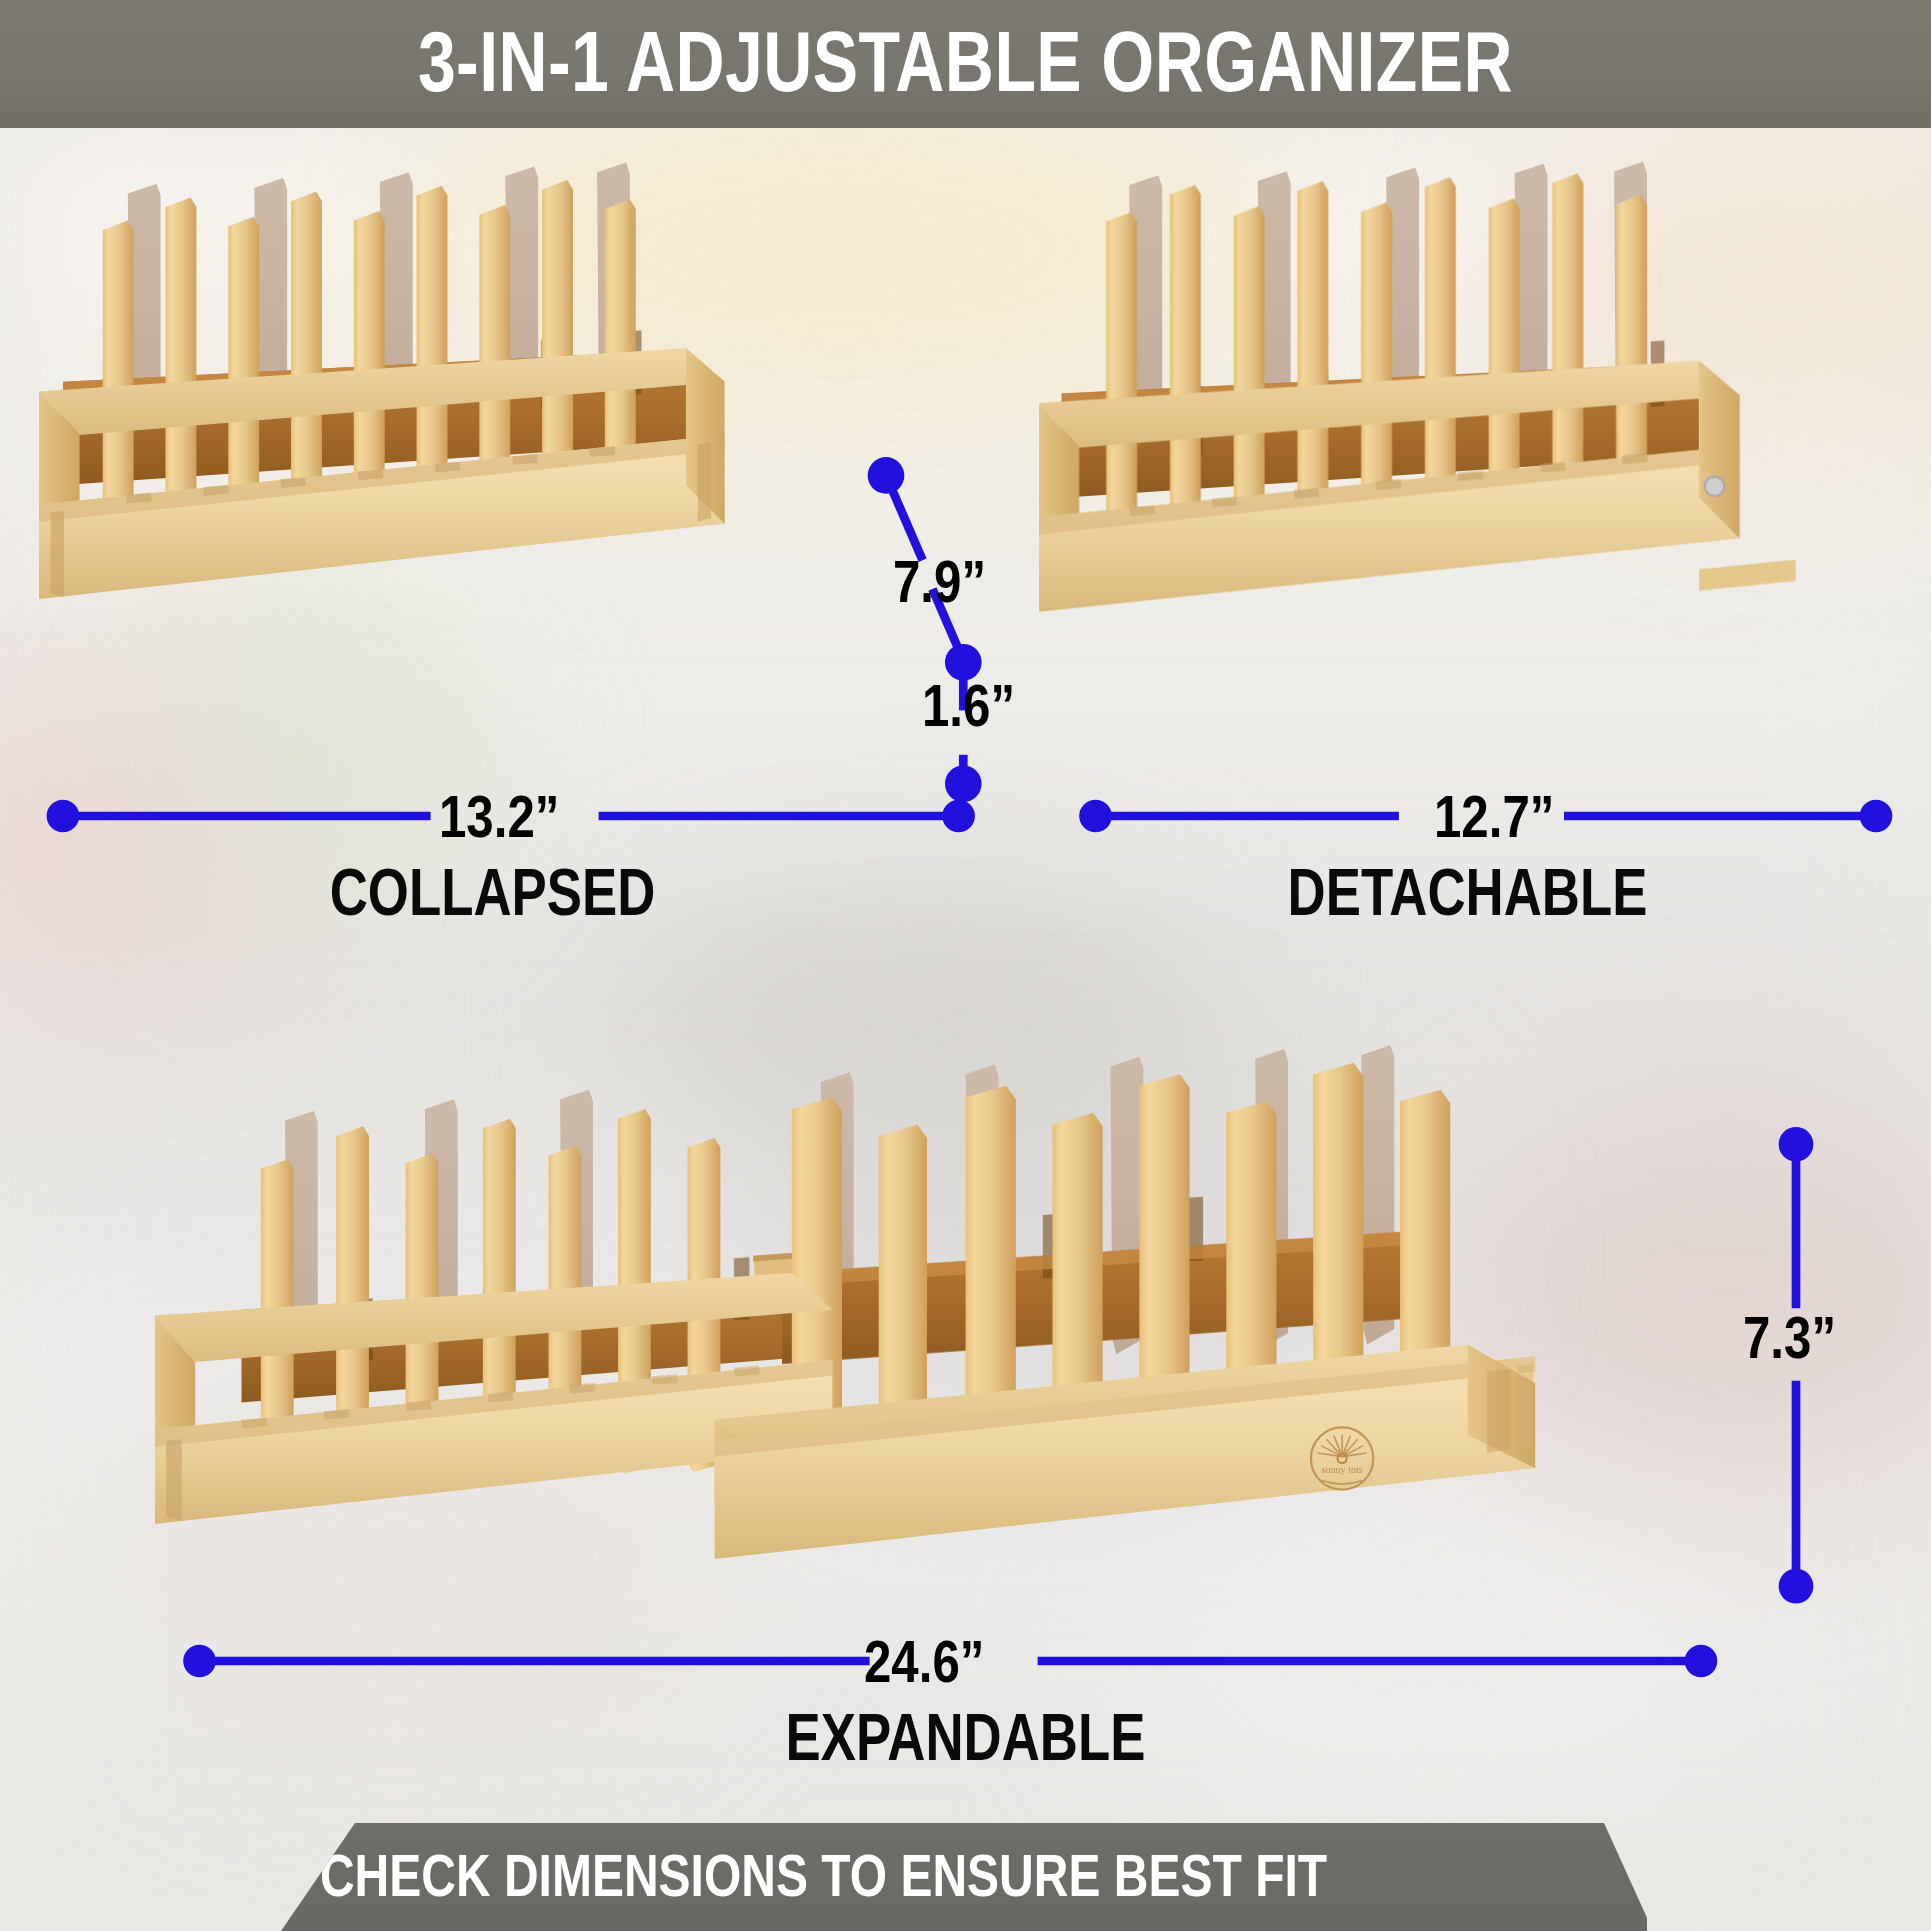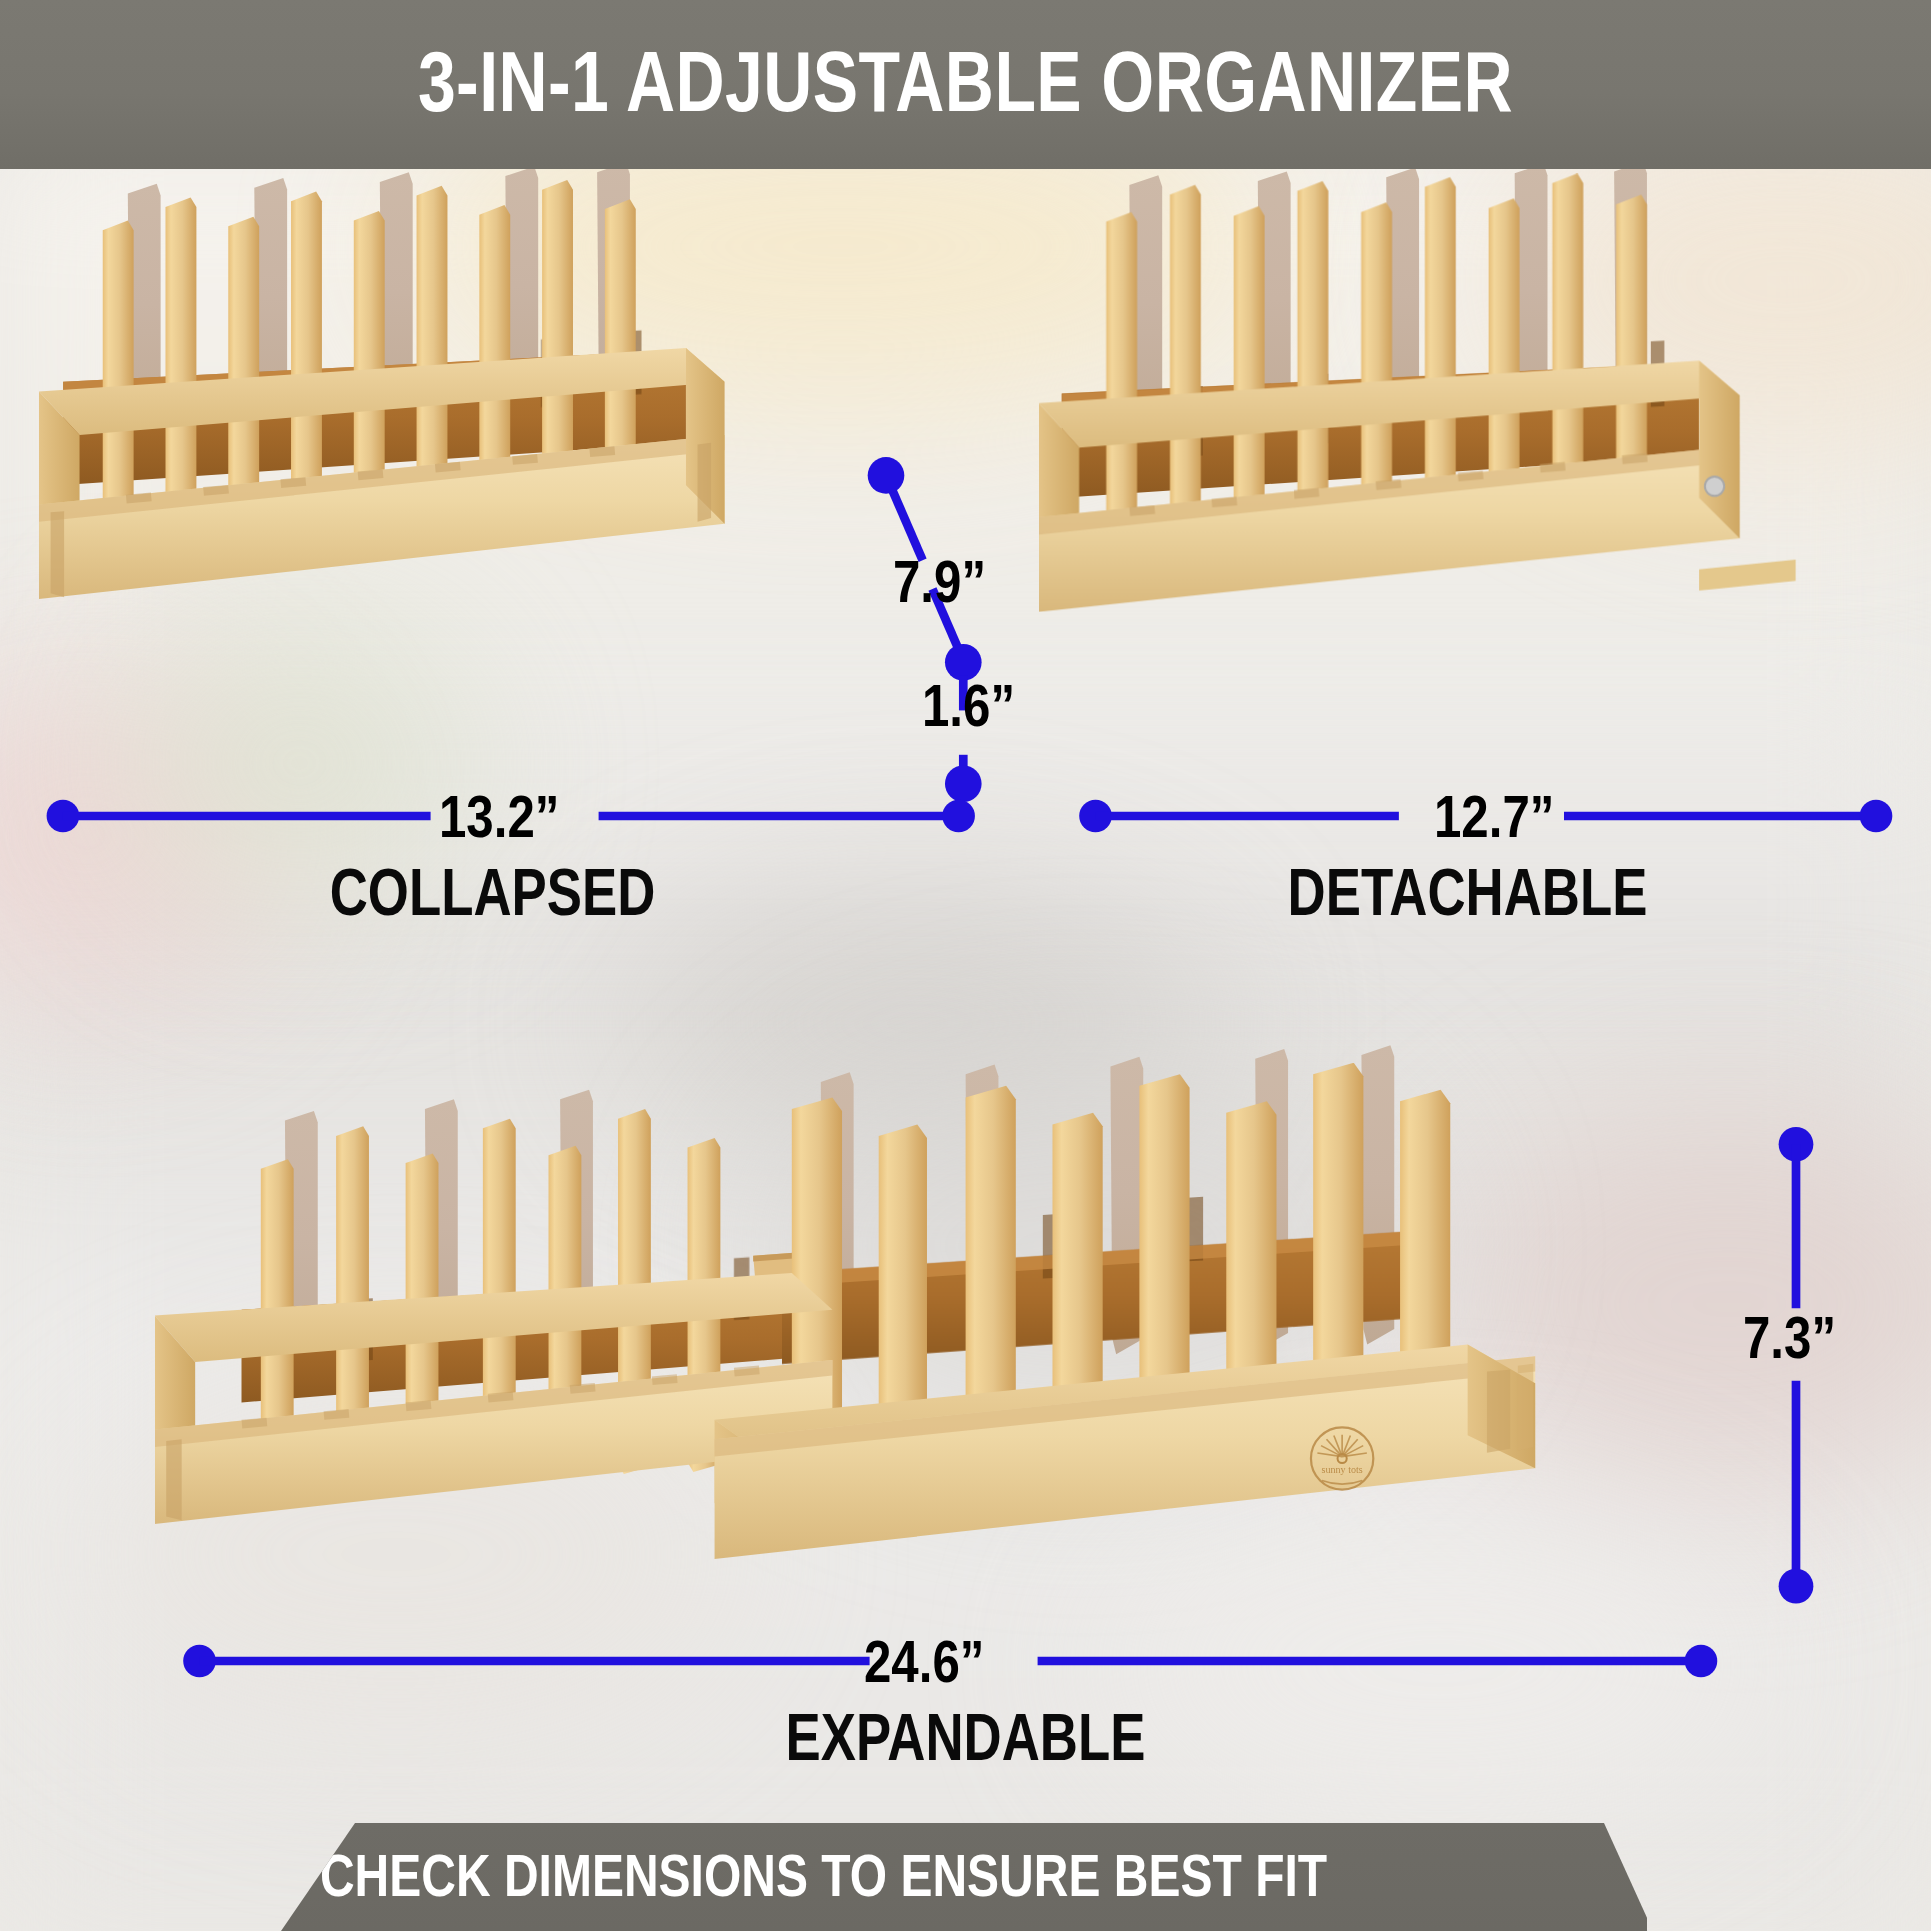--- a/index.html
+++ b/index.html
@@ -10,21 +10,21 @@
     position:relative;
   }
 
   
   #backdrop { position:absolute; inset:0; z-index:0; overflow:hidden; }
   .bgblob { position:absolute; border-radius:50%; filter:blur(87px); }
   .bgband { position:absolute; filter:blur(68px); }
 
   
   #top-banner{
-    position:absolute; left:0; top:0; width:1931px; height:169px;
+    position:absolute; left:0; top:0; width:1931px; height:128px;
     background:linear-gradient(180deg,#7b7972 0%,#78766f 55%,#706e67 100%);
     z-index:40;
     display:flex; align-items:center; justify-content:center;
   }
   #top-banner .bt{
     color:#ffffff;
     font-size:85px;
     font-weight:700;
     letter-spacing:0.5px;
     line-height:1;

